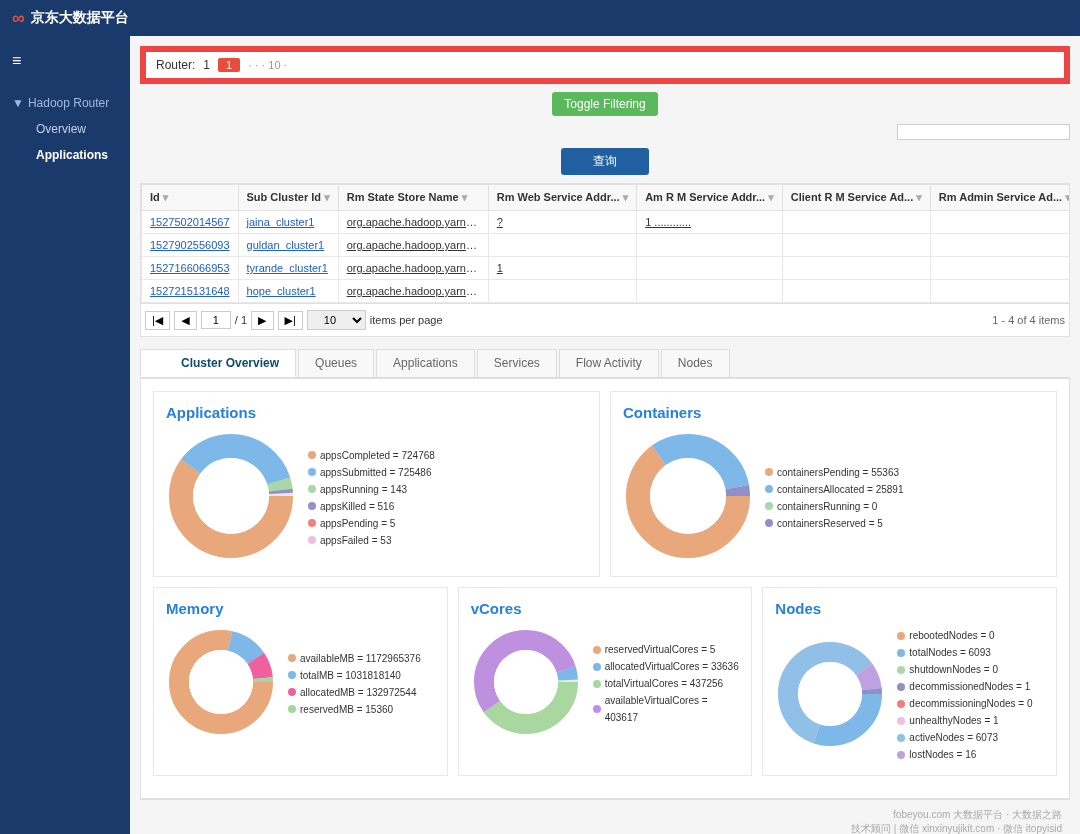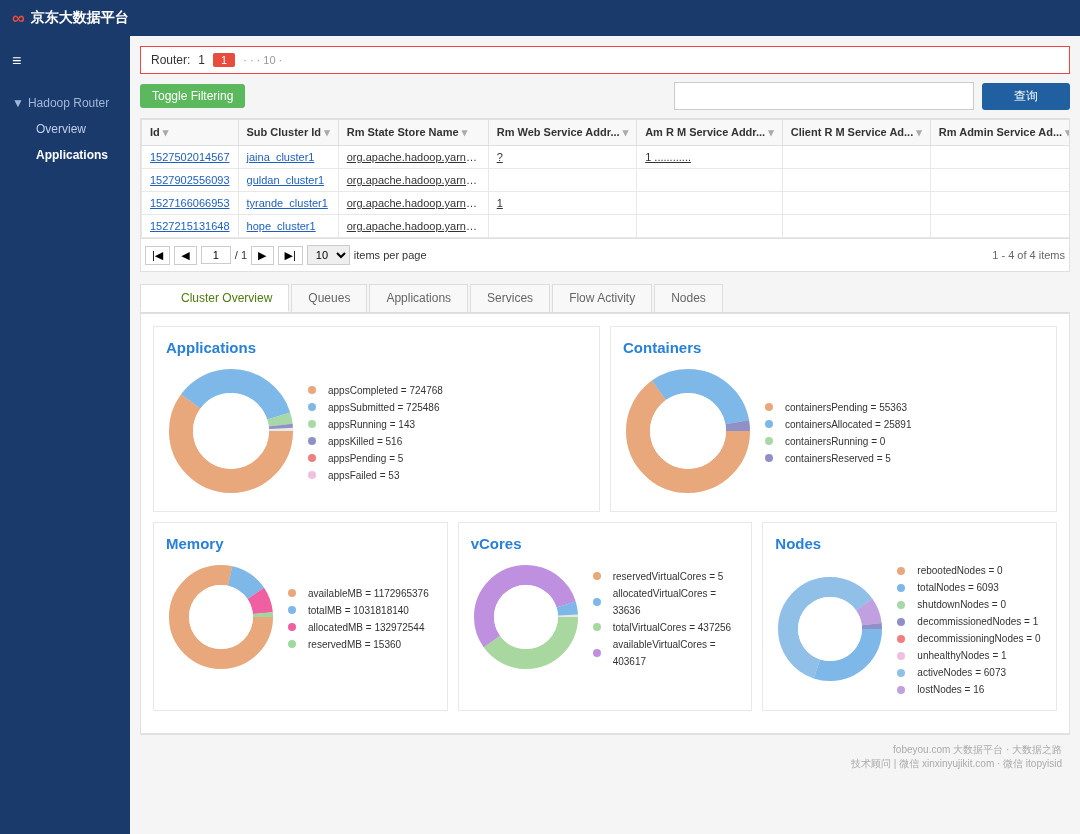--- a/index.html
+++ b/index.html
@@ -65,21 +65,21 @@
     .main-content {
       flex: 1;
       overflow-y: auto;
       background: #f5f5f5;
       padding: 10px;
     }
 
     
     .router-bar {
       background: white;
-      border: 1px solid #ef4444;
+      border: 6px solid #ef4444;
       padding: 6px 10px;
       display: flex;
       align-items: center;
       gap: 8px;
       margin-bottom: 8px;
       font-size: 12px;
     }
     .router-tag {
       background: #e74c3c;
       color: white;
@@ -87,20 +87,21 @@
       border-radius: 2px;
       font-size: 11px;
     }
 
     
     .toolbar {
       display: flex;
       align-items: center;
       gap: 8px;
       margin-bottom: 8px;
+      flex-direction: column;
     }
     .btn-toggle {
       background: #5cb85c;
       color: white;
       border: none;
       padding: 5px 12px;
       border-radius: 3px;
       cursor: pointer;
       font-size: 12px;
     }
@@ -176,21 +177,21 @@
     }
     .page-input {
       width: 30px;
       border: 1px solid #ccc;
       padding: 2px 4px;
       text-align: center;
       font-size: 11px;
     }
     .per-page-select {
       border: 1px solid #ccc;
-      padding: 2px 4px;
+      padding: 2px 12px;
       font-size: 11px;
     }
     .pagination-right { color: #666; }
 
     
     .cluster-tabs {
       display: flex;
       gap: 0;
       margin-top: 10px;
       border-bottom: 1px solid #ddd;
@@ -200,22 +201,22 @@
       font-size: 12px;
       cursor: pointer;
       border: 1px solid #ddd;
       border-bottom: none;
       background: #f8f8f8;
       color: #666;
       margin-right: 2px;
     }
     .cluster-tab.active {
       background: white;
-      color: #4d7c0f;
-      font-weight: normal;
+      color: #0c4a6e;
+      font-weight: bold;
       border-bottom: 1px solid white;
       padding-left: 40px;
     }
 
     
     .charts-section {
       background: white;
       padding: 12px;
       border: 1px solid #e0e0e0;
     }
@@ -247,21 +248,21 @@
       position: relative;
       flex-shrink: 0;
     }
     .chart-legend {
       font-size: 10px;
       line-height: 1.7;
     }
     .legend-item {
       display: flex;
       align-items: center;
-      gap: 12px;
+      gap: 4px;
     }
     .legend-dot {
       width: 8px;
       height: 8px;
       border-radius: 50%;
       flex-shrink: 0;
     }
 
     
     .footer {

